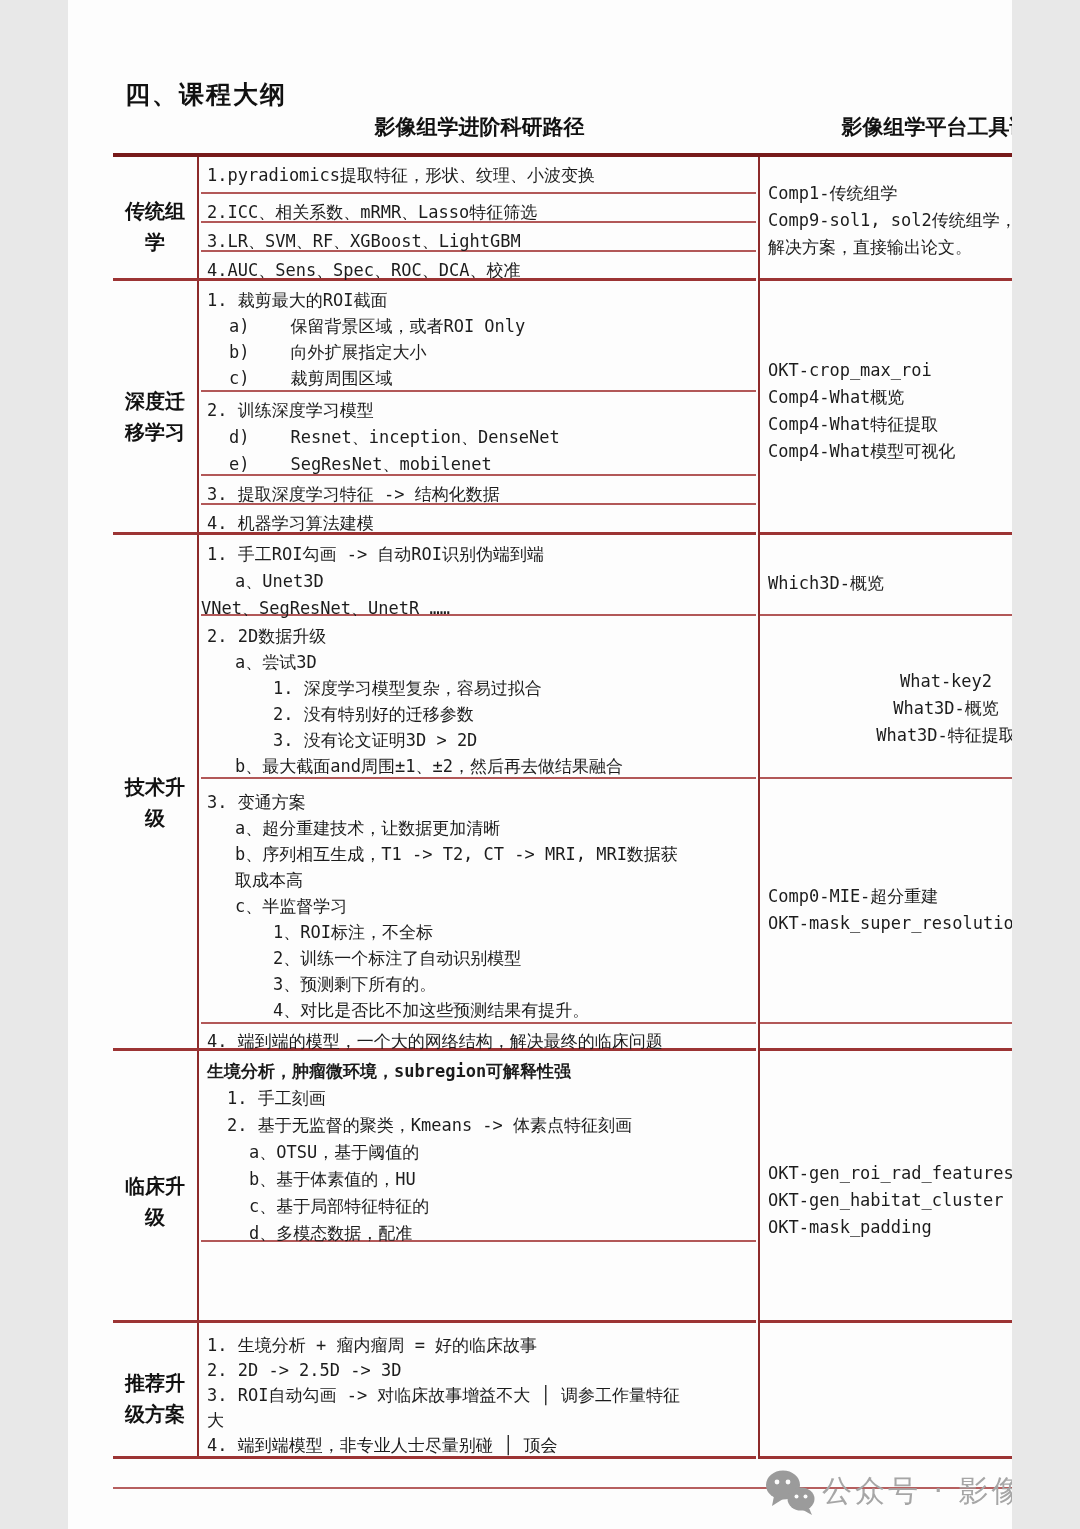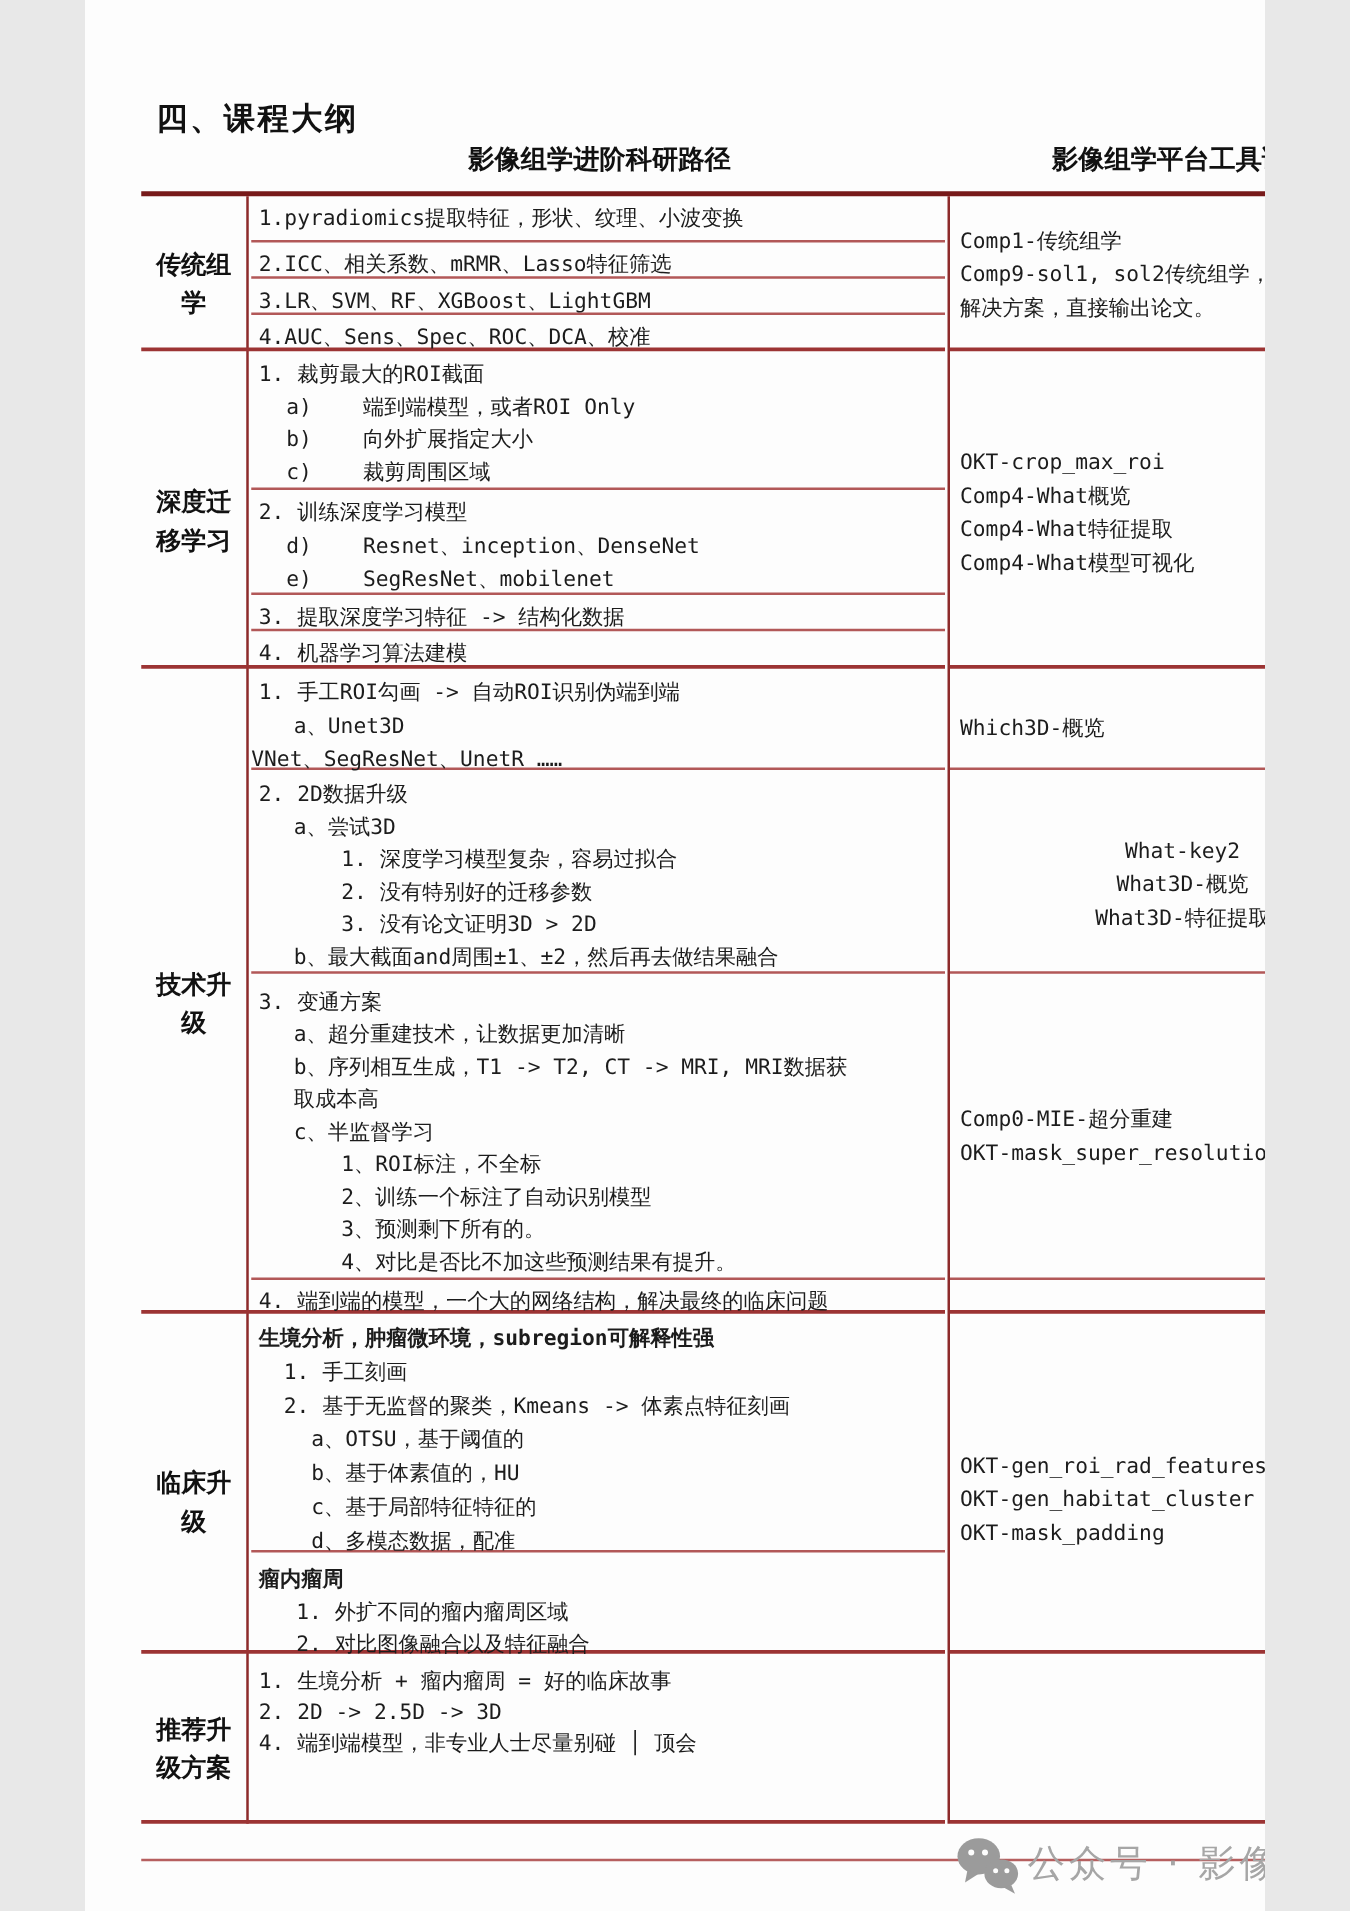--- a/index.html
+++ b/index.html
@@ -104,21 +104,21 @@
   <div class="blk" style="top:257px;">
     <div class="ln">4.AUC、Sens、Spec、ROC、DCA、校准</div>
   </div>
   <div class="tblk" style="top:180px;">
     <div class="tl">Comp1-传统组学</div>
     <div class="tl w330">Comp9-sol1, sol2传统组学，单多中心解决方案，直接输出论文。</div>
   </div>
 
   <div class="blk" style="top:287px;">
     <div class="ln">1. 裁剪最大的ROI截面</div>
-    <div class="ln i1">a)    端到端模型，或者ROI Only</div>
+    <div class="ln i1">a)    保留背景区域，或者ROI Only</div>
     <div class="ln i1">b)    向外扩展指定大小</div>
     <div class="ln i1">c)    裁剪周围区域</div>
   </div>
   <div class="blk lh27" style="top:397px;">
     <div class="ln">2. 训练深度学习模型</div>
     <div class="ln i1">d)    Resnet、inception、DenseNet</div>
     <div class="ln i1">e)    SegResNet、mobilenet</div>
   </div>
   <div class="blk" style="top:481px;">
     <div class="ln">3. 提取深度学习特征 -&gt; 结构化数据</div>
@@ -174,34 +174,30 @@
 
   <div class="blk lh27" style="top:1058px;">
     <div class="ln b">生境分析，肿瘤微环境，subregion可解释性强</div>
     <div class="ln i1c">1. 手工刻画</div>
     <div class="ln i1c">2. 基于无监督的聚类，Kmeans -&gt; 体素点特征刻画</div>
     <div class="ln i2c">a、OTSU，基于阈值的</div>
     <div class="ln i2c">b、基于体素值的，HU</div>
     <div class="ln i2c">c、基于局部特征特征的</div>
     <div class="ln i2c">d、多模态数据，配准</div>
   </div>
-  <div class="blk" style="top:1251px;">
-    <div class="ln b">瘤内瘤周</div>
-    <div class="ln i1d">1. 外扩不同的瘤内瘤周区域</div>
-    <div class="ln i1d">2. 对比图像融合以及特征融合</div>
-  </div>
   <div class="tblk" style="top:1160px;">
     <div class="tl">OKT-gen_roi_rad_features</div>
     <div class="tl">OKT-gen_habitat_cluster</div>
     <div class="tl">OKT-mask_padding</div>
   </div>
 
   <div class="blk lh25" style="top:1333px;width:480px;">
     <div class="ln">1. 生境分析 + 瘤内瘤周 = 好的临床故事</div>
     <div class="ln">2. 2D -&gt; 2.5D -&gt; 3D</div>
+    <div class="ln">3. ROI自动勾画 -&gt; 对临床故事增益不大 │ 调参工作量特征大</div>
     <div class="ln">4. 端到端模型，非专业人士尽量别碰 │ 顶会</div>
   </div>
 
   <div class="fline" style="top:1487px;"></div>
   <div class="wicon">
     <svg width="56" height="48" viewBox="0 0 56 48">
       <ellipse cx="21" cy="17" rx="17" ry="14.5" fill="#9b9b9b"></ellipse>
       <polygon points="12,28 10,38 21,31" fill="#9b9b9b"></polygon>
       <circle cx="15" cy="14" r="2.4" fill="#fdfdfd"></circle>
       <circle cx="26" cy="14" r="2.4" fill="#fdfdfd"></circle>

